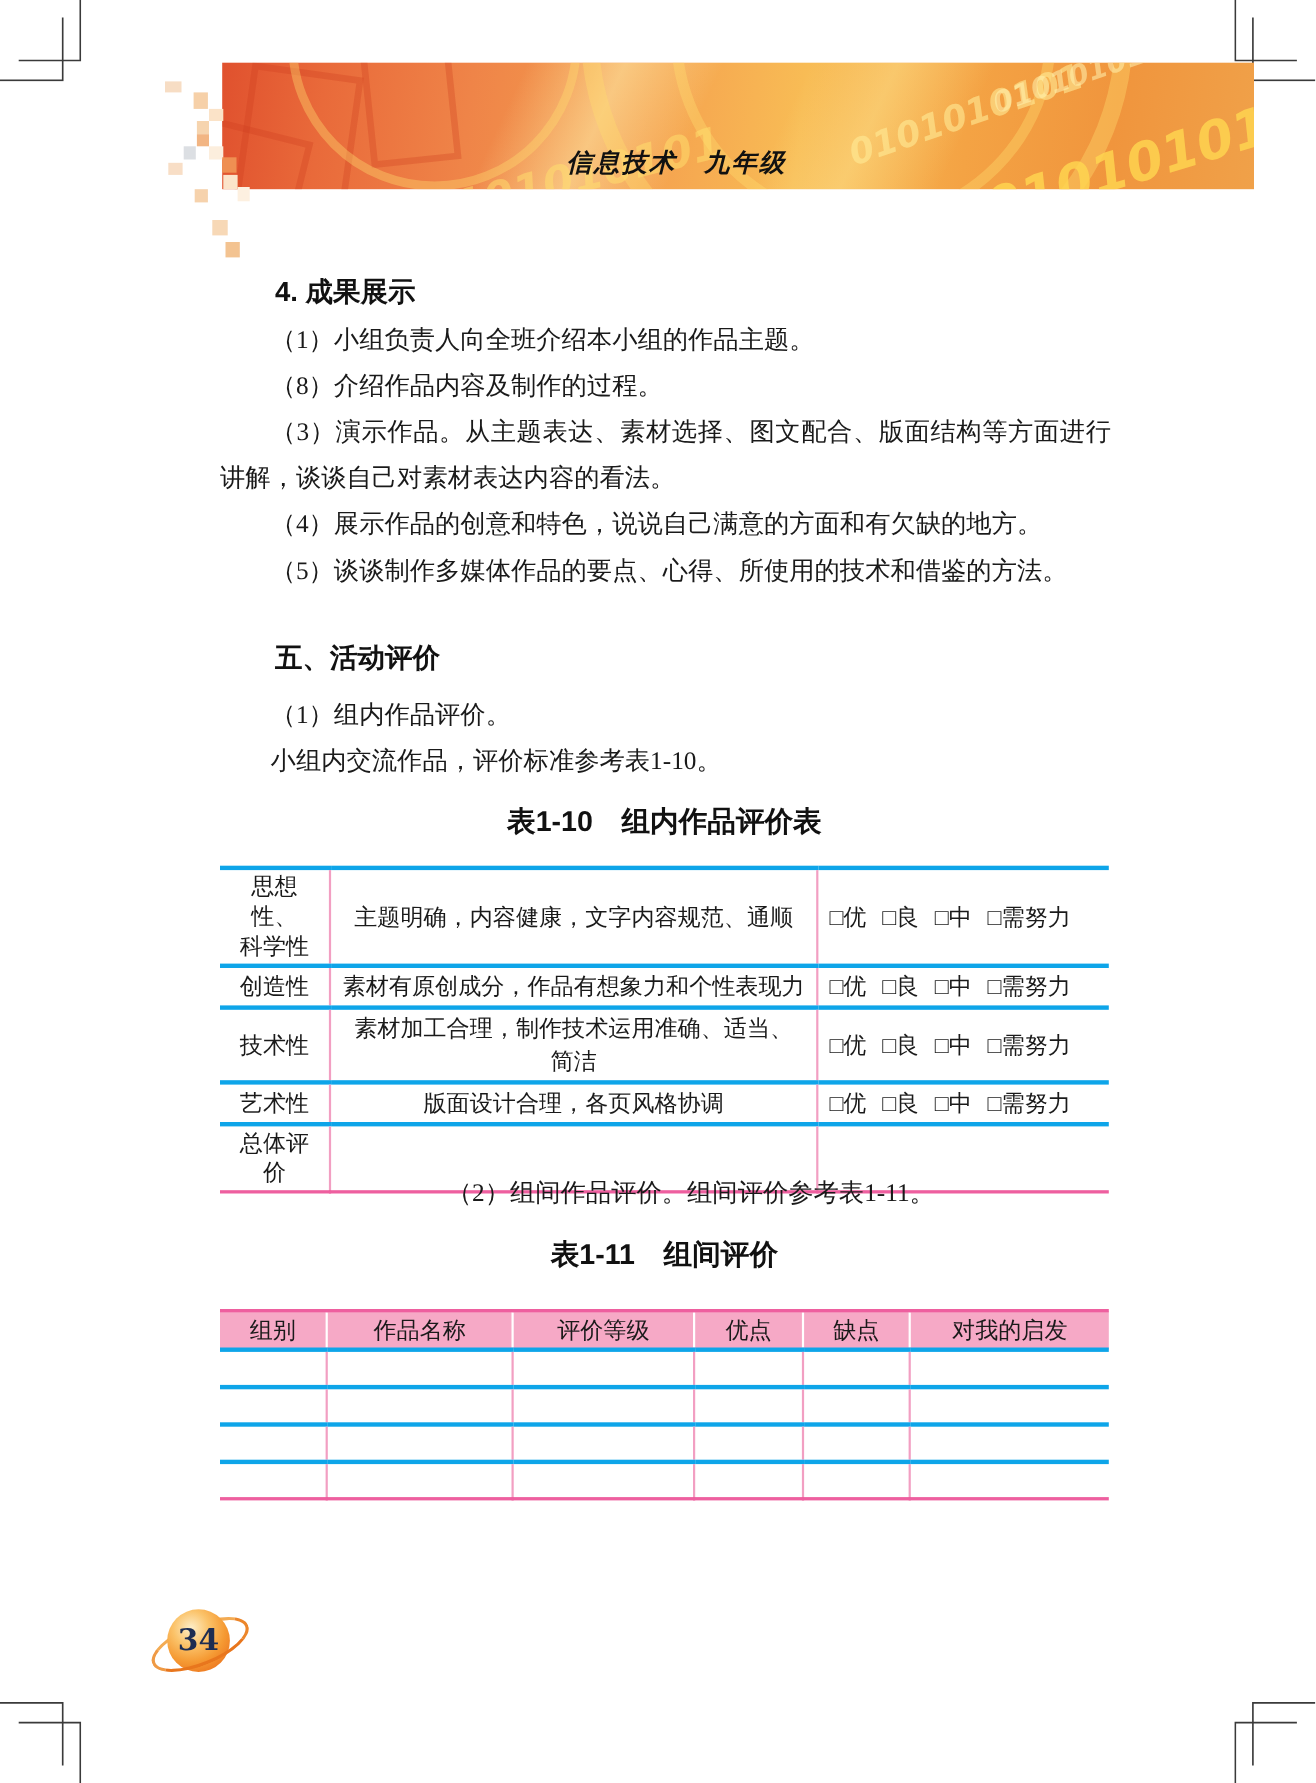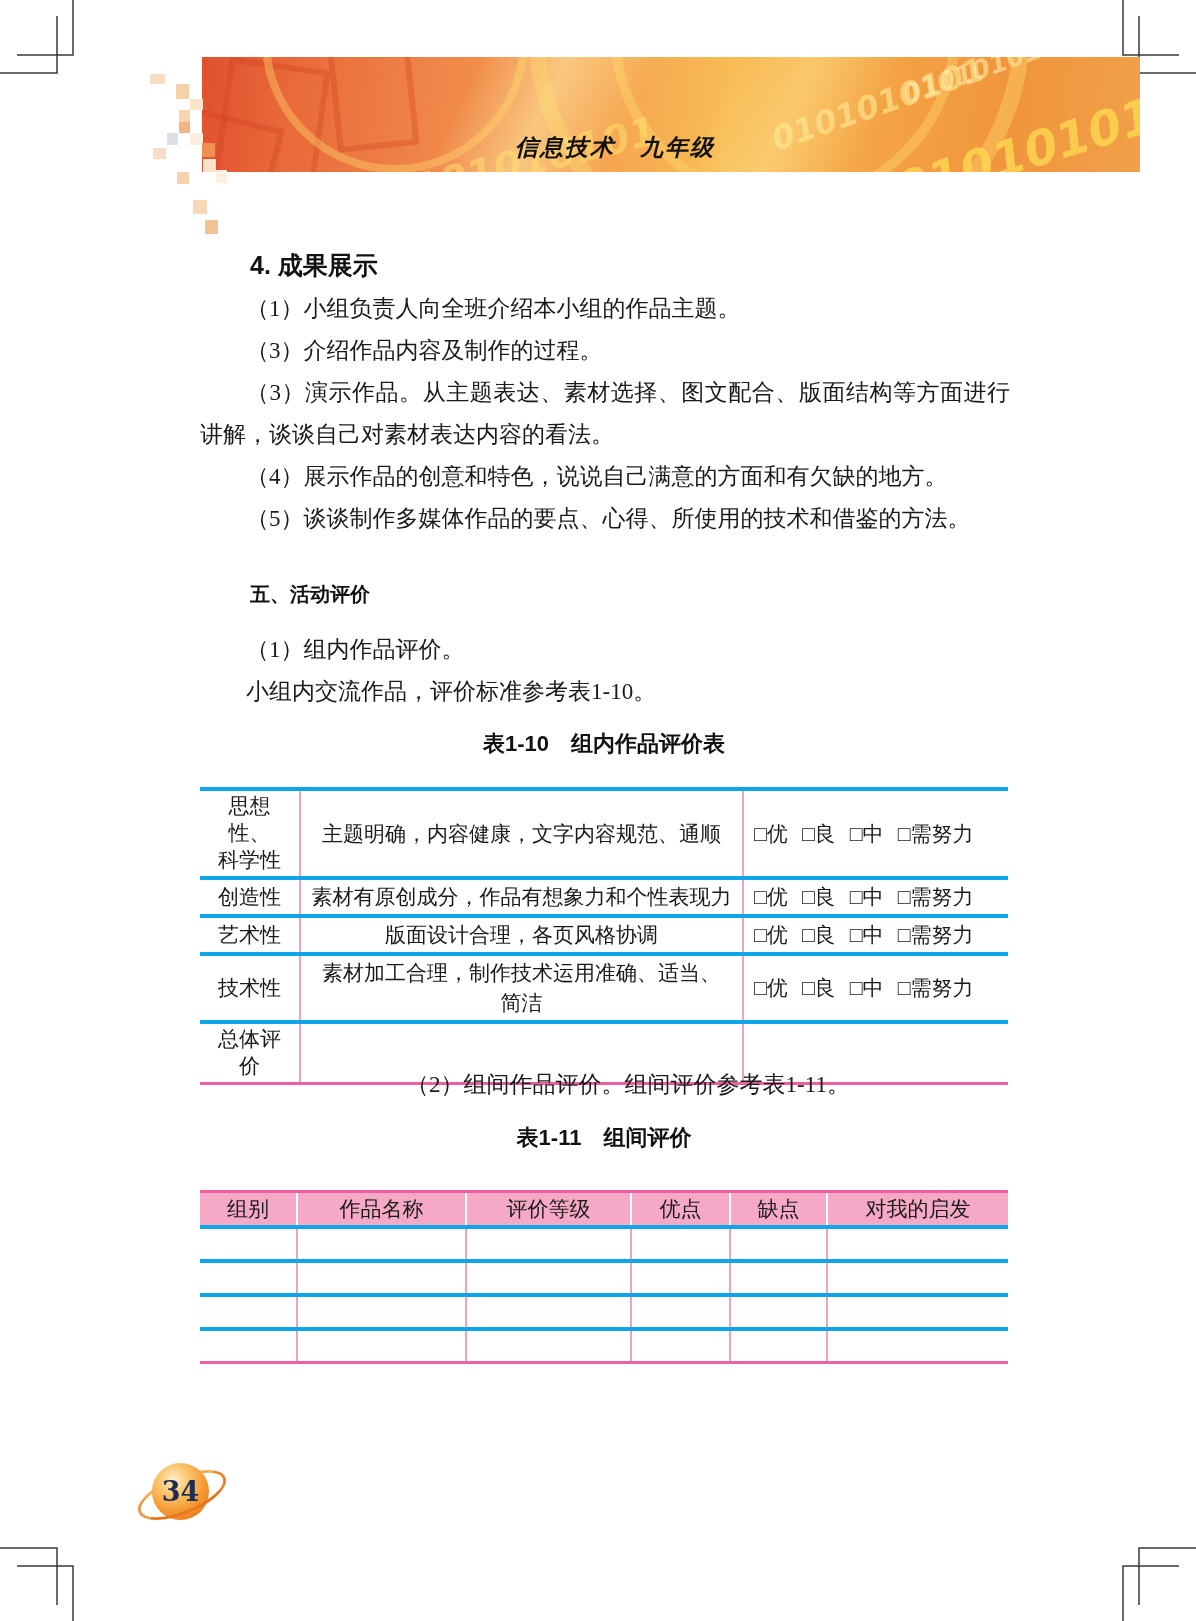--- a/index.html
+++ b/index.html
@@ -42,28 +42,28 @@
   .banner-title{
     position:absolute;left:313px;top:75px;font-family:"Liberation Sans","DejaVu Sans",sans-serif;
     font-weight:bold;font-style:italic;font-size:23px;color:#111;letter-spacing:2px;
   }
   
   .px{position:absolute;}
   
   .h-results{position:absolute;left:250px;top:249px;margin:0;
     font-family:"Liberation Sans","DejaVu Sans",sans-serif;font-size:25px;font-weight:bold;color:#111;}
   .h-eval{position:absolute;left:250px;top:581px;margin:0;
-    font-family:"Liberation Sans","DejaVu Sans",sans-serif;font-size:20px;font-weight:bold;color:#111;}
+    font-family:"Liberation Sans","DejaVu Sans",sans-serif;font-size:25px;font-weight:bold;color:#111;}
   .paras{position:absolute;left:200px;width:810px;font-size:23px;line-height:42px;}
   .paras p{margin:0;text-indent:2em;text-align:justify;}
   .paras-results{top:288px;}
   .paras-eval{top:629px;}
   .note2{position:absolute;left:200px;top:1064px;width:810px;font-size:23px;line-height:42px;margin:0;text-indent:2em;text-align:center;}
   .caption{position:absolute;left:200px;width:808px;text-align:center;margin:0;
-    font-family:"Liberation Sans","DejaVu Sans",sans-serif;font-size:22px;font-weight:bold;color:#111;}
+    font-family:"Liberation Sans","DejaVu Sans",sans-serif;font-size:26px;font-weight:bold;color:#111;}
   .caption1{top:729px;}
   .caption2{top:1123px;}
   
   table.ptable{position:absolute;left:200px;border-collapse:collapse;table-layout:fixed;
     font-size:21px;color:#1a1a1a;
     border-top:3px solid #ee5f9f;border-bottom:3px solid #ee5f9f;}
   .ptable-intra{top:787px;width:808px;}
   .ptable-inter{top:1190px;width:808px;}
   table.ptable th{
     background:#f6a9c6;font-weight:normal;text-align:center;padding:0 4px;
@@ -144,21 +144,21 @@
     <div class="px" style="left:203px;top:159px;width:13px;height:13px;background:#fbe4ca;"></div>
     <div class="px" style="left:216px;top:170px;width:11px;height:13px;background:#fdf0e0;"></div>
     <div class="px" style="left:177px;top:172px;width:12px;height:12px;background:#f6d2ac;"></div>
     <div class="px" style="left:193px;top:200px;width:14px;height:14px;background:#f7d8b6;"></div>
     <div class="px" style="left:205px;top:220px;width:13px;height:14px;background:#f3c391;"></div>
   </div>
 
   <h2 class="h-results">4. 成果展示</h2>
   <div class="paras paras-results">
     <p>（1）小组负责人向全班介绍本小组的作品主题。</p>
-    <p>（3）介绍作品内容及制作的过程。</p>
+    <p>（8）介绍作品内容及制作的过程。</p>
     <p>（3）演示作品。从主题表达、素材选择、图文配合、版面结构等方面进行讲解，谈谈自己对素材表达内容的看法。</p>
     <p>（4）展示作品的创意和特色，说说自己满意的方面和有欠缺的地方。</p>
     <p>（5）谈谈制作多媒体作品的要点、心得、所使用的技术和借鉴的方法。</p>
   </div>
 
   <h2 class="h-eval">五、活动评价</h2>
   <div class="paras paras-eval">
     <p>（1）组内作品评价。</p>
     <p>小组内交流作品，评价标准参考表1-10。</p>
   </div>
@@ -175,29 +175,29 @@
       <td class="c-ind">思想性、
 科学性</td>
       <td class="c-crit">主题明确，内容健康，文字内容规范、通顺</td>
       <td class="c-grade">□优 □良 □中 □需努力</td>
     </tr>
     <tr style="height:37px">
       <td class="c-ind">创造性</td>
       <td class="c-crit">素材有原创成分，作品有想象力和个性表现力</td>
       <td class="c-grade">□优 □良 □中 □需努力</td>
     </tr>
-    <tr style="height:36px">
-      <td class="c-ind">艺术性</td>
-      <td class="c-crit">版面设计合理，各页风格协调</td>
-      <td class="c-grade">□优 □良 □中 □需努力</td>
-    </tr>
     <tr style="height:65px">
       <td class="c-ind">技术性</td>
       <td class="c-crit">素材加工合理，制作技术运用准确、适当、
 简洁</td>
+      <td class="c-grade">□优 □良 □中 □需努力</td>
+    </tr>
+    <tr style="height:36px">
+      <td class="c-ind">艺术性</td>
+      <td class="c-crit">版面设计合理，各页风格协调</td>
       <td class="c-grade">□优 □良 □中 □需努力</td>
     </tr>
     <tr style="height:36px">
       <td class="c-ind">总体评价</td>
       <td class="c-crit"></td>
       <td class="c-grade"></td>
     </tr>
   </tbody>
     </table>
 

